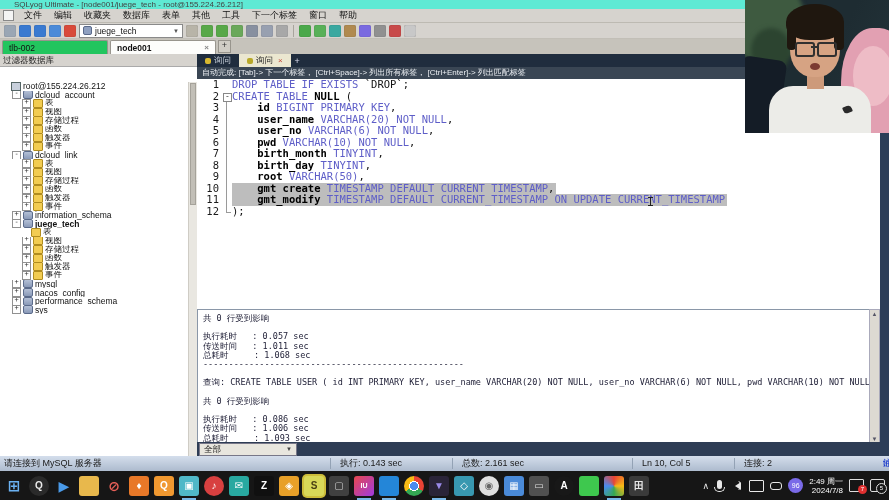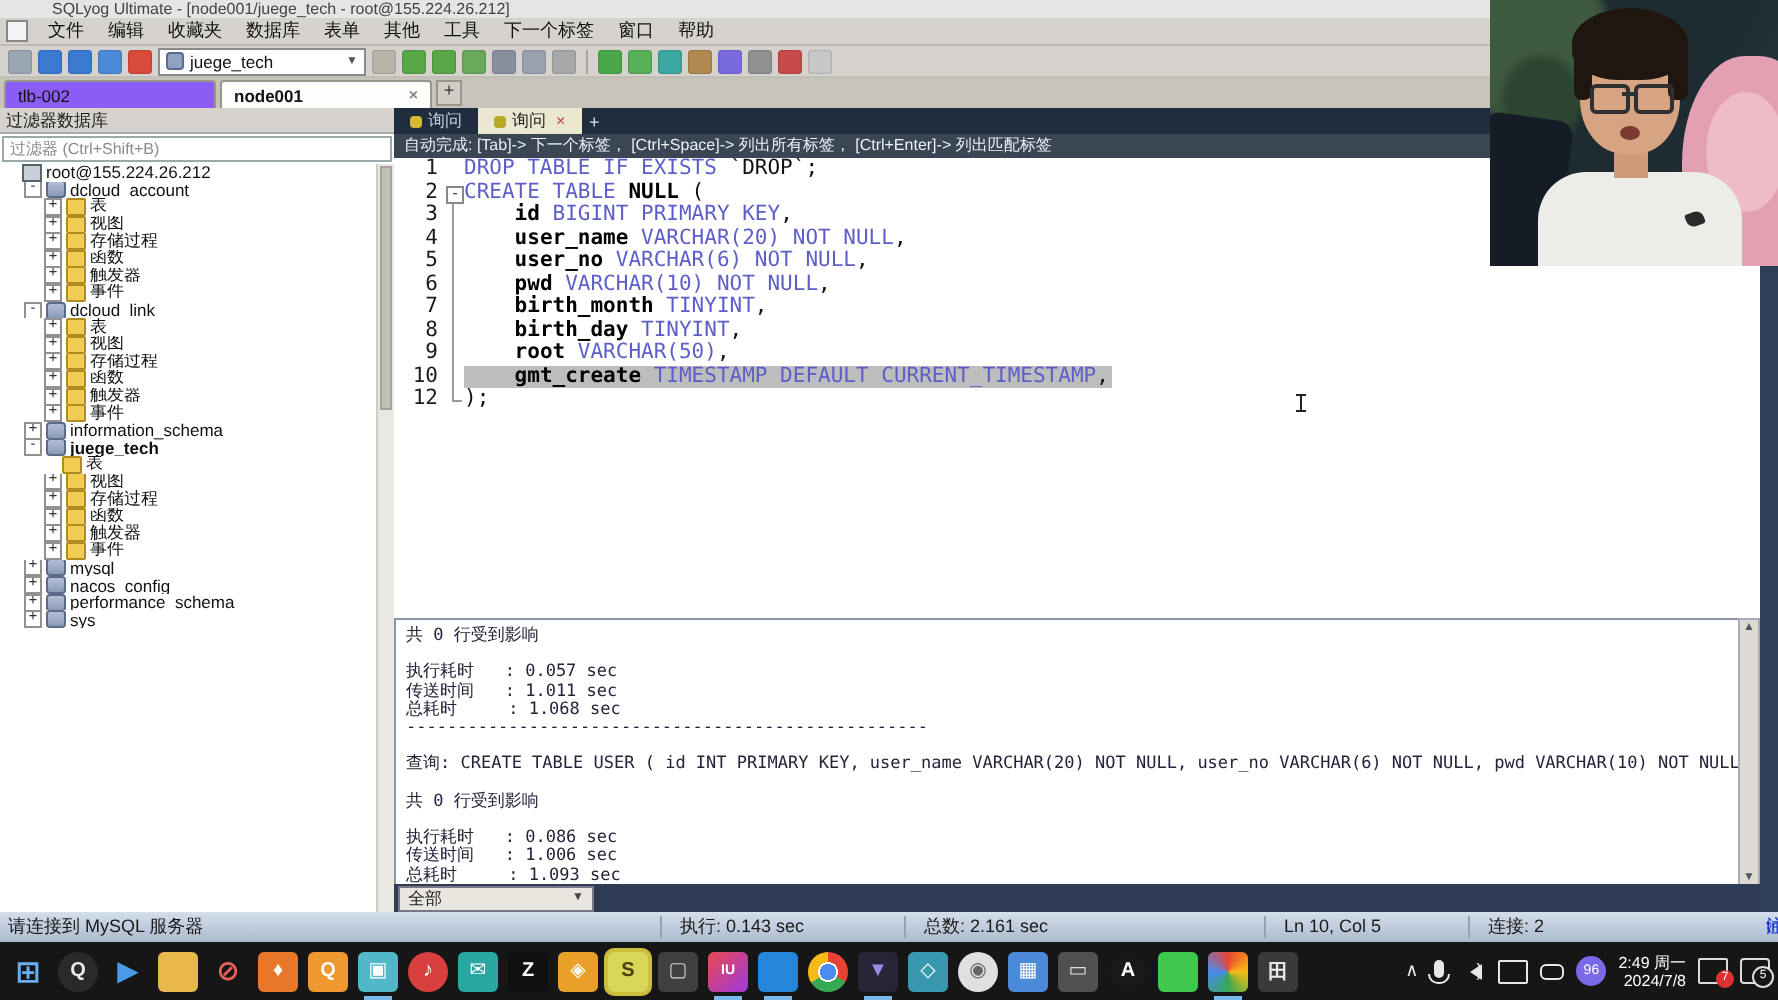--- a/index.html
+++ b/index.html
@@ -1,35 +1,35 @@
 <!DOCTYPE html>
 <html><head>
 <meta charset="utf-8">
 <style>
   html,body{margin:0;padding:0;background:#000;}
   .screen{position:relative;width:889px;height:500px;overflow:hidden;background:#d6d3ce;
           font-family:"Liberation Sans","DejaVu Sans",sans-serif;color:#111;}
   
-  .titlebar{position:absolute;top:0;left:0;right:0;height:9px;background:#e5e5e5;
-            font-size:8px;line-height:9px;color:#444;padding-left:26px;overflow:hidden;white-space:nowrap;}
+  .titlebar{position:absolute;top:0;left:0;right:0;height:9px;background:#5eead4;
+            font-size:8px;line-height:9px;color:#444;padding-left:14px;overflow:hidden;white-space:nowrap;}
   .menubar{position:absolute;top:9px;left:0;right:0;height:13px;background:#d6d3ce;
            display:flex;align-items:center;font-size:9px;border-bottom:1px solid #bdbab2;}
   .menu-winicon{width:9px;height:9px;background:#f4f4f4;border:1px solid #888;margin:0 4px 0 3px;flex:none;}
   .menubar .mi{padding:0 6px;white-space:nowrap;font-family:Liberation Mono, monospace;}
   .toolbar{position:absolute;top:23px;left:0;right:0;height:15px;background:#d6d3ce;
            display:flex;align-items:center;gap:3px;padding-left:4px;border-bottom:1px solid #c2bfb7;}
   .tb-ic{width:12px;height:12px;border-radius:2px;flex:none;box-shadow:inset 0 0 1px rgba(0,0,0,.4);}
   .tb-sep{width:1px;height:12px;background:#a8a59d;margin:0 2px;flex:none;}
   .tb-select{height:12px;min-width:96px;background:#fff;border:1px solid #8a8a8a;display:flex;
              align-items:center;font-size:8.5px;padding:0 3px;gap:3px;flex:none;}
   .tb-select .dbic{width:7px;height:7px;background:#8fa0c0;border:1px solid #5a6a8a;border-radius:2px;flex:none;}
   .tb-select .arr{margin-left:auto;font-size:6px;color:#555;}
   .conntabs{position:absolute;top:39px;left:0;right:0;height:15px;background:#c6c3bb;
             display:flex;align-items:flex-end;gap:2px;padding-left:2px;border-bottom:1px solid #98958d;}
-  .ctab{height:13px;min-width:92px;background:#8b5cf6;border:1px solid #98958d;border-bottom:none;
+  .ctab{height:13px;min-width:92px;background:#22c55e;border:1px solid #98958d;border-bottom:none;
         border-radius:2px 2px 0 0;font-size:8.5px;display:flex;align-items:center;padding:0 6px;gap:4px;}
   .ctab.active{background:#fdfdfb;font-weight:bold;}
   .ctab .x{margin-left:auto;color:#888;font-size:8px;}
   .addtab{width:11px;height:11px;background:#d0cdc5;border:1px solid #98958d;font-size:9px;
           line-height:9px;text-align:center;color:#333;margin-bottom:1px;}
   
   .main{position:absolute;top:54px;left:0;width:889px;height:402px;background:#fff;}
   .rstrip{position:absolute;right:0;top:0;width:9px;height:402px;background:#2c3e58;}
   .sidebar{position:absolute;left:0;top:0;width:197px;height:402px;background:#fff;border-right:1px solid #8a97a8;}
   .sb-head{height:12px;background:#d6d3ce;border-bottom:1px solid #aaa;font-size:8.5px;
@@ -215,21 +215,20 @@
       <div class="ctab active">
         <span>node001</span>
         <span class="x">×</span>
       </div>
       <div class="addtab">+</div>
     </div>
 
   <div class="main">
     <div class="sidebar">
       <div class="sb-head">过滤器数据库</div>
-      <div class="sb-filter">过滤器 (Ctrl+Shift+B)</div>
       <div class="tree">
           <div class="trow" style="padding-left: 1px;">
             <span style="width: 9px;"></span>
             <span class="ti server"></span>
             <span class="lbl">root@155.224.26.212</span>
           </div>
           <div class="trow" style="padding-left: 11px;">
             <span class="exp">-</span>
             <span class="ti db"></span>
             <span class="lbl">dcloud_account</span>
@@ -384,20 +383,21 @@
             <div class="eline"><span class="ln">1</span><span class="fold"></span><span class="code"><span class="k">DROP TABLE IF EXISTS </span><span class="p">`DROP`;</span></span></div>
             <div class="eline"><span class="ln">2</span><span class="fold"><span class="foldbox">-</span></span><span class="code"><span class="k">CREATE TABLE </span><span class="i">NULL </span><span class="p">(</span></span></div>
             <div class="eline"><span class="ln">3</span><span class="fold"><span class="vline"></span></span><span class="code"><span class="p">    </span><span class="i">id </span><span class="k">BIGINT PRIMARY KEY</span><span class="p">,</span></span></div>
             <div class="eline"><span class="ln">4</span><span class="fold"><span class="vline"></span></span><span class="code"><span class="p">    </span><span class="i">user_name </span><span class="k">VARCHAR(20) NOT NULL</span><span class="p">,</span></span></div>
             <div class="eline"><span class="ln">5</span><span class="fold"><span class="vline"></span></span><span class="code"><span class="p">    </span><span class="i">user_no </span><span class="k">VARCHAR(6) NOT NULL</span><span class="p">,</span></span></div>
             <div class="eline"><span class="ln">6</span><span class="fold"><span class="vline"></span></span><span class="code"><span class="p">    </span><span class="i">pwd </span><span class="k">VARCHAR(10) NOT NULL</span><span class="p">,</span></span></div>
             <div class="eline"><span class="ln">7</span><span class="fold"><span class="vline"></span></span><span class="code"><span class="p">    </span><span class="i">birth_month </span><span class="k">TINYINT</span><span class="p">,</span></span></div>
             <div class="eline"><span class="ln">8</span><span class="fold"><span class="vline"></span></span><span class="code"><span class="p">    </span><span class="i">birth_day </span><span class="k">TINYINT</span><span class="p">,</span></span></div>
             <div class="eline"><span class="ln">9</span><span class="fold"><span class="vline"></span></span><span class="code"><span class="p">    </span><span class="i">root </span><span class="k">VARCHAR(50)</span><span class="p">,</span></span></div>
             <div class="eline sel"><span class="ln">10</span><span class="fold"><span class="vline"></span></span><span class="code"><span class="p">    </span><span class="i">gmt_create </span><span class="k">TIMESTAMP DEFAULT CURRENT_TIMESTAMP</span><span class="p">,</span></span></div>
+            <div class="eline sel"><span class="ln">11</span><span class="fold"><span class="vline"></span></span><span class="code"><span class="p">    </span><span class="i">gmt_modify </span><span class="k">TIMESTAMP DEFAULT CURRENT_TIMESTAMP ON UPDATE CURRENT_TIMESTAMP</span></span></div>
             <div class="eline"><span class="ln">12</span><span class="fold"><span class="lend"></span></span><span class="code"><span class="p">);</span></span></div>
           </div>
         <div class="ibeam" style="left:453px;top:118px;"></div>
       </div>
 
       <div class="results">
         <div class="msgs"><div>共 0 行受到影响</div><div> </div><div>执行耗时   : 0.057 sec</div><div>传送时间   : 1.011 sec</div><div>总耗时     : 1.068 sec</div><div>---------------------------------------------------</div><div> </div><div>查询: CREATE TABLE USER ( id INT PRIMARY KEY, user_name VARCHAR(20) NOT NULL, user_no VARCHAR(6) NOT NULL, pwd VARCHAR(10) NOT NULL, b...</div><div> </div><div>共 0 行受到影响</div><div> </div><div>执行耗时   : 0.086 sec</div><div>传送时间   : 1.006 sec</div><div>总耗时     : 1.093 sec</div></div>
         <div class="m-scroll"><span>▲</span><span class="dn">▼</span></div>
         <div class="rfooter">
           <span class="rf-select">

